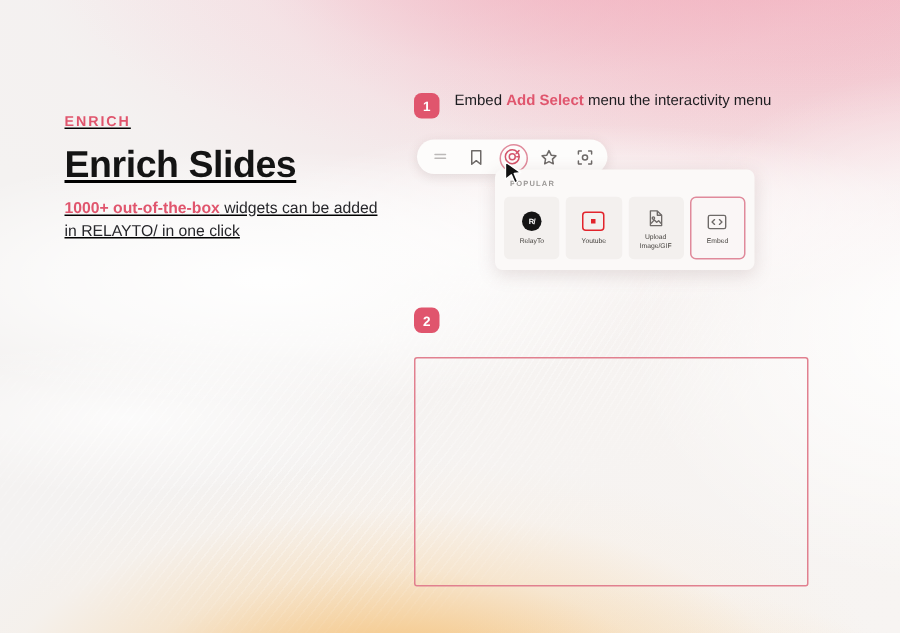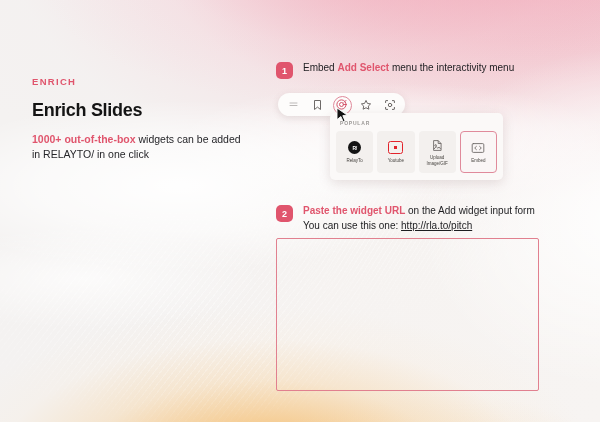--- a/index.html
+++ b/index.html
@@ -52,27 +52,27 @@
     opacity:.75;
   }
   .bg-stripes2{
     background:repeating-linear-gradient(122deg, rgba(255,255,255,0.55) 0px, rgba(255,255,255,0.55) 1px, rgba(0,0,0,0) 1px, rgba(0,0,0,0) 4px);
     -webkit-mask-image:radial-gradient(30% 24% at 62% 56%, #000 0%, rgba(0,0,0,0.4) 50%, rgba(0,0,0,0) 85%);
     mask-image:radial-gradient(30% 24% at 62% 56%, #000 0%, rgba(0,0,0,0.4) 50%, rgba(0,0,0,0) 85%);
     opacity:.6;
   }
 
   
-  .left-col{position:absolute;left:32px;top:76px;width:215px;}
+  .left-col{position:absolute;left:43px;top:76px;width:215px;text-decoration:underline;}
   .eyebrow{
     font-size:9.5px;font-weight:bold;letter-spacing:1.3px;
     color:#e0556d;margin:0 0 12px 0;
   }
   .headline{
-    font-size:18px;line-height:22px;font-weight:bold;color:#141414;
+    font-size:25px;line-height:22px;font-weight:bold;color:#141414;
     letter-spacing:-0.3px;margin:0;
   }
   .headline .l2{display:block;}
   .subcopy{
     font-size:10.5px;line-height:15px;color:#26262a;
   }
   .subcopy .hl{color:#e0556d;font-weight:bold;}
 
   
   .step{position:absolute;display:flex;gap:10px;align-items:flex-start;}
@@ -257,21 +257,17 @@
 
     </div>
   </div>
 
   <svg class="cursor" viewBox="0 0 13 17">
     <path d="M1 1l10.2 7.1-4.4.55L9.1 14l-1.9.85-2.3-5.3L1 12.6z" fill="#111" stroke="#fff" stroke-width="0.9" stroke-linejoin="round"></path>
   </svg>
 
   <div class="step step2">
     <div class="badge">2</div>
-    <div class="step-text">
-      <span class="hl">Paste the widget URL</span><span> on the Add widget input form</span><br>
-      <span>You can use this one: </span><span class="link">http://rla.to/pitch</span>
-    </div>
   </div>
 
   <div class="drop-frame"></div>
 
 </div>
 
 </body></html>

